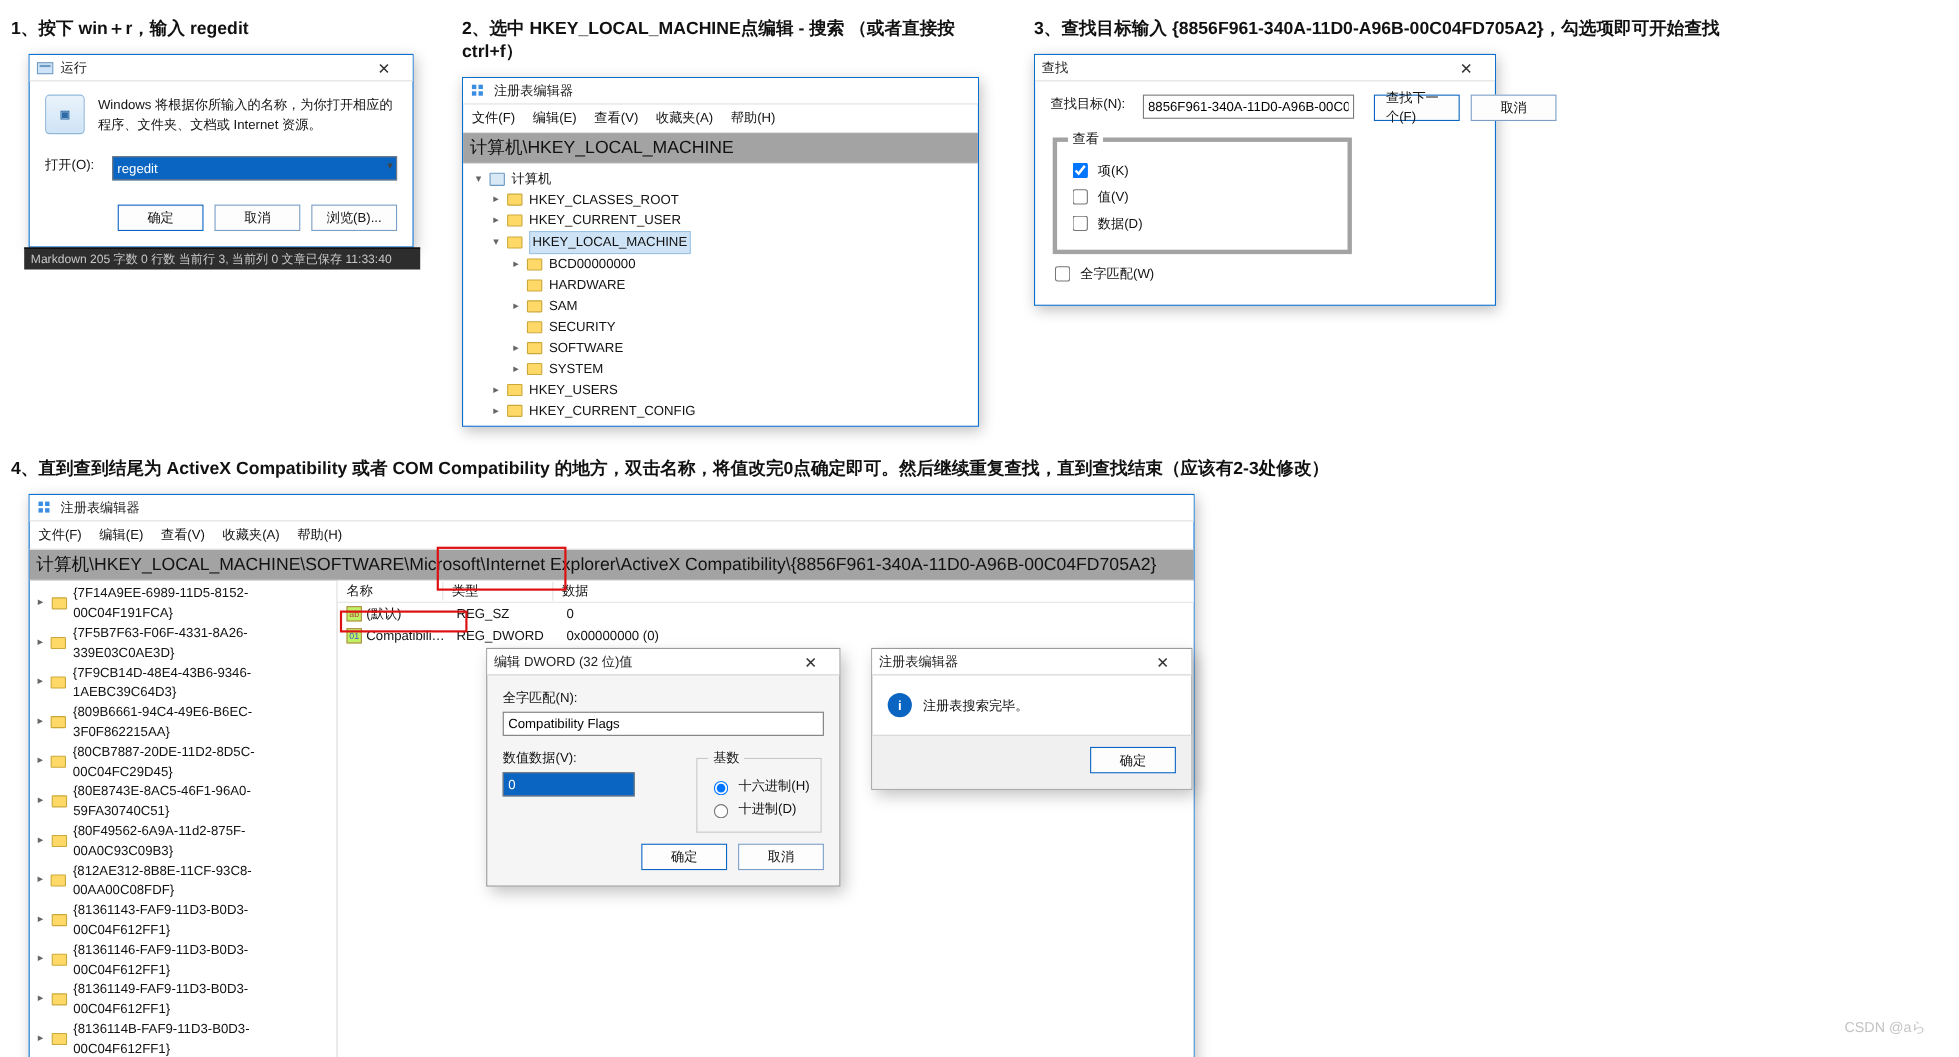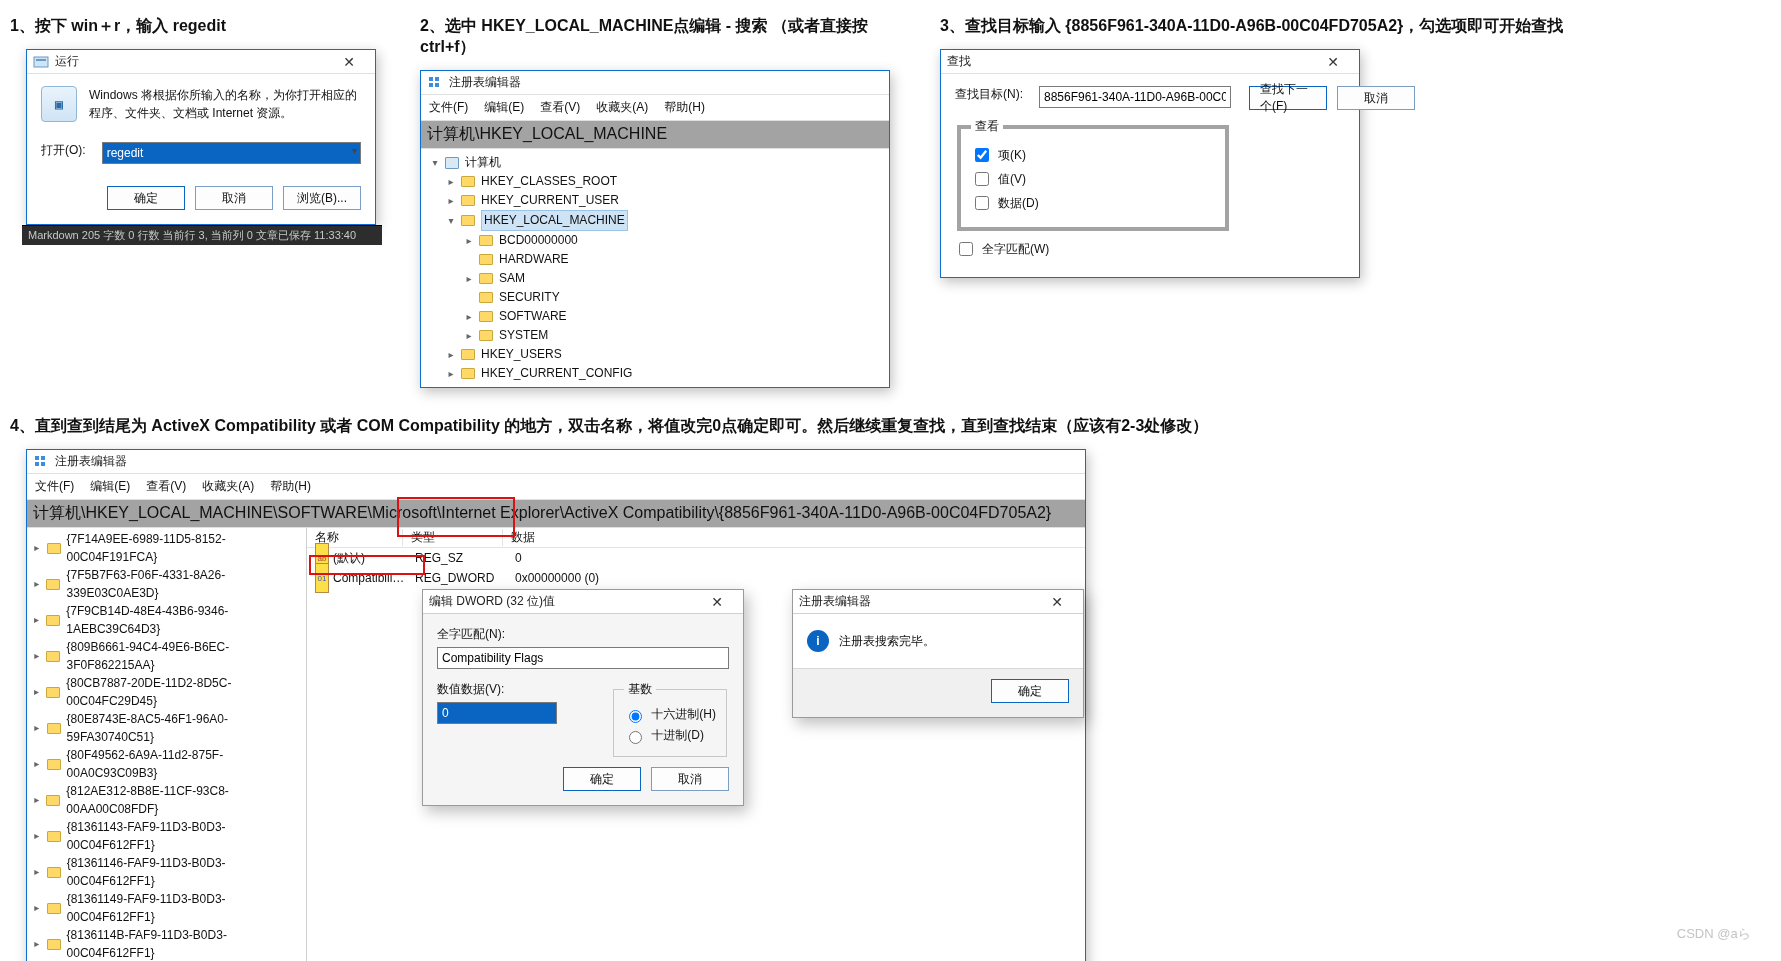--- a/index.html
+++ b/index.html
@@ -106,27 +106,27 @@
   .list-head {
     display: flex; background: #fff; border-bottom: 1px solid #e4e4e4;
     font-size: 12px; height: 20px; align-items: center;
   }
   .col { padding: 0 8px; border-right: 1px solid #e4e4e4; }
   .col.name { width: 96px; }
   .col.type { width: 100px; }
   .col.data { flex: 1; border-right: none; }
   .list-row { display: flex; height: 20px; align-items: center; font-size: 12px; }
   .val-icon {
-    width: 14px; height: 30px; margin: 0 4px 0 8px; border: 1px solid #b28a46;
-    background: #fde047; font-size: 8px; display: inline-flex; align-items: center; justify-content: center; color: #b04040;
+    width: 14px; height: 14px; margin: 0 4px 0 8px; border: 1px solid #b28a46;
+    background: #bef264; font-size: 8px; display: inline-flex; align-items: center; justify-content: center; color: #b04040;
   }
   .val-icon.bin { color: #3a55c6; }
   .red-box { position: absolute; border: 2px solid #d11; pointer-events: none; }
   .edit-dword {
-    position: absolute; left: 396px; top: 510px; width: 322px;
+    position: absolute; left: 416px; top: 510px; width: 322px;
     border: 1px solid #9a9a9a; background: #f5f5f5; box-shadow: 4px 6px 14px rgba(0,0,0,.25);
   }
   .edit-dword .title-bar, .msg-box .title-bar { background: #fff; border-bottom: 1px solid #d0d0d0; }
   .edit-body { padding: 12px 14px 0; display: flex; gap: 24px; }
   .edit-body-left { flex: 1; }
   fieldset.radix { border: 1px solid #c8c8c8; padding: 4px 10px 8px; }
   .msg-box {
     position: absolute; left: 766px; top: 510px; width: 292px;
     border: 1px solid #9a9a9a; background: #fff; box-shadow: 4px 6px 14px rgba(0,0,0,.25);
   }

